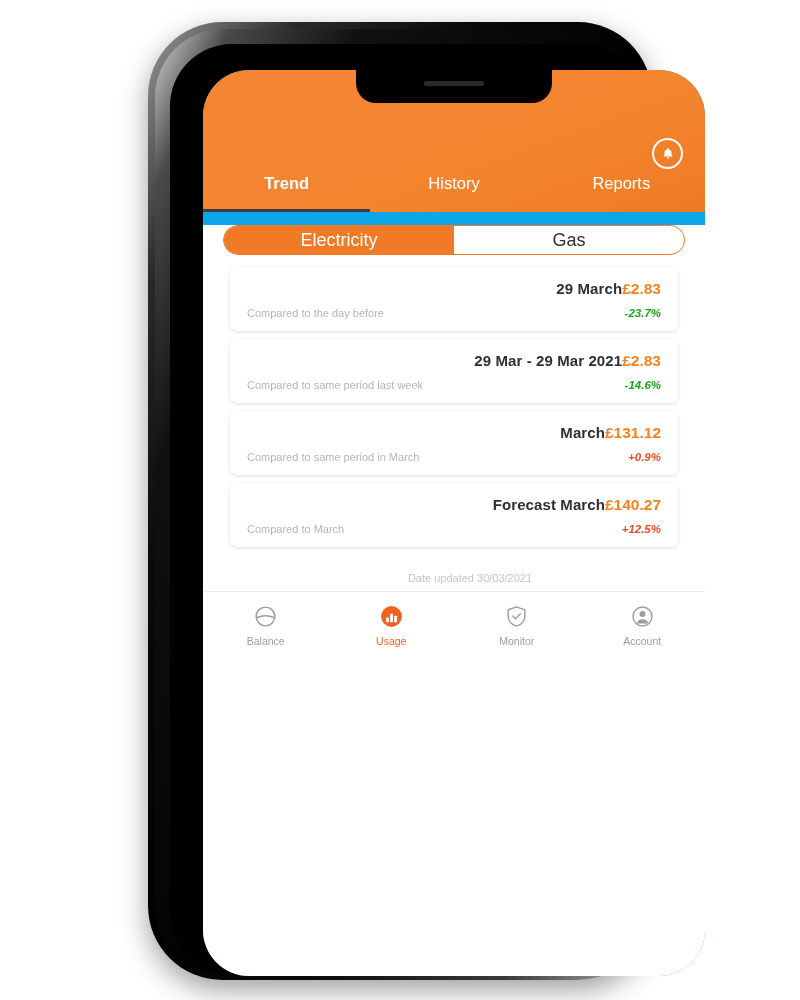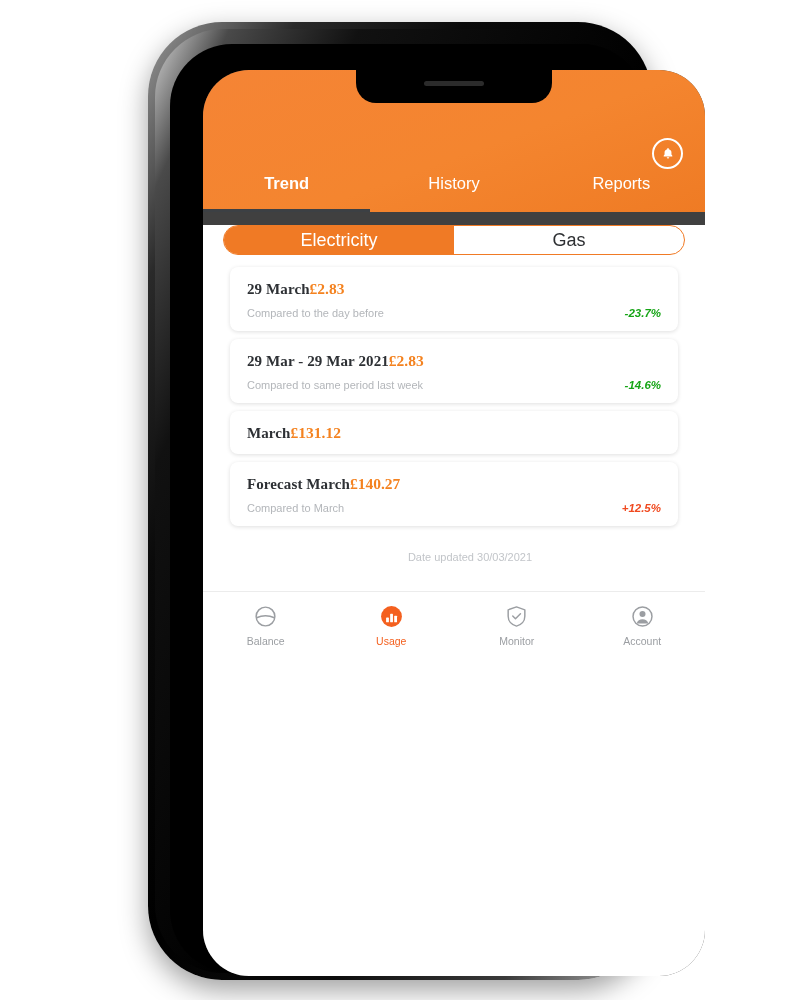--- a/index.html
+++ b/index.html
@@ -48,21 +48,21 @@
     border-radius: 62px;
     background: #000000;
   }
   .screen {
     position: absolute;
     left: 33px;
     top: 26px;
     width: 502px;
     height: 906px;
     border-radius: 46px;
-    background: #404040;
+    background: #0ea5e9;
     overflow: hidden;
   }
   .notch {
     position: absolute;
     left: 50%;
     transform: translateX(-50%);
     top: 0;
     width: 196px;
     height: 33px;
     background: #000000;
@@ -174,22 +174,21 @@
   }
   .usage-card {
     background: #ffffff;
     border-radius: 8px;
     box-shadow: 0 1px 4px rgba(0,0,0,0.13);
     padding: 13px 17px 12px 17px;
   }
   .card-row-top {
     display: flex;
     align-items: baseline;
-    justify-content: flex-start;
-    font-family: Liberation Serif, serif;
+    justify-content: flex-end;
   }
   .card-title {
     font-size: 15px;
     font-weight: bold;
     color: #2d3034;
     letter-spacing: 0.1px;
   }
   .card-amount {
     font-size: 15.5px;
     font-weight: bold;
@@ -325,20 +324,24 @@
                 <div class="card-row-bottom">
                   <span class="card-sub">Compared to same period last week</span>
                   <span class="card-delta delta-down">-14.6%</span>
                 </div>
               </div>
 
               <div class="usage-card">
                 <div class="card-row-top">
                   <span class="card-title">March</span>
                   <span class="card-amount">£131.12</span>
+                </div>
+                <div class="card-row-bottom">
+                  <span class="card-sub">Compared to same period in March</span>
+                  <span class="card-delta delta-up">+0.9%</span>
                 </div>
               </div>
 
               <div class="usage-card">
                 <div class="card-row-top">
                   <span class="card-title">Forecast March</span>
                   <span class="card-amount">£140.27</span>
                 </div>
                 <div class="card-row-bottom">
                   <span class="card-sub">Compared to March</span>

